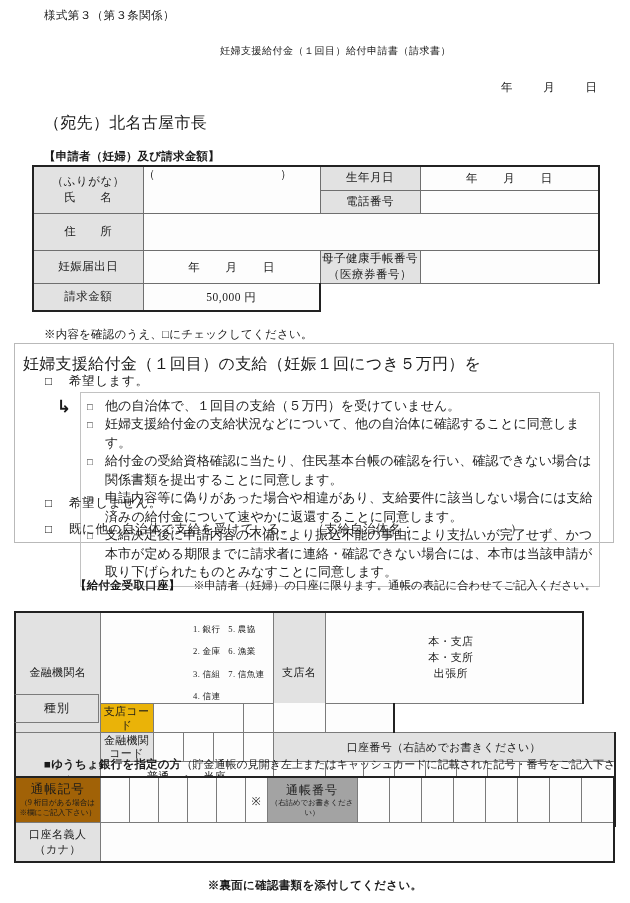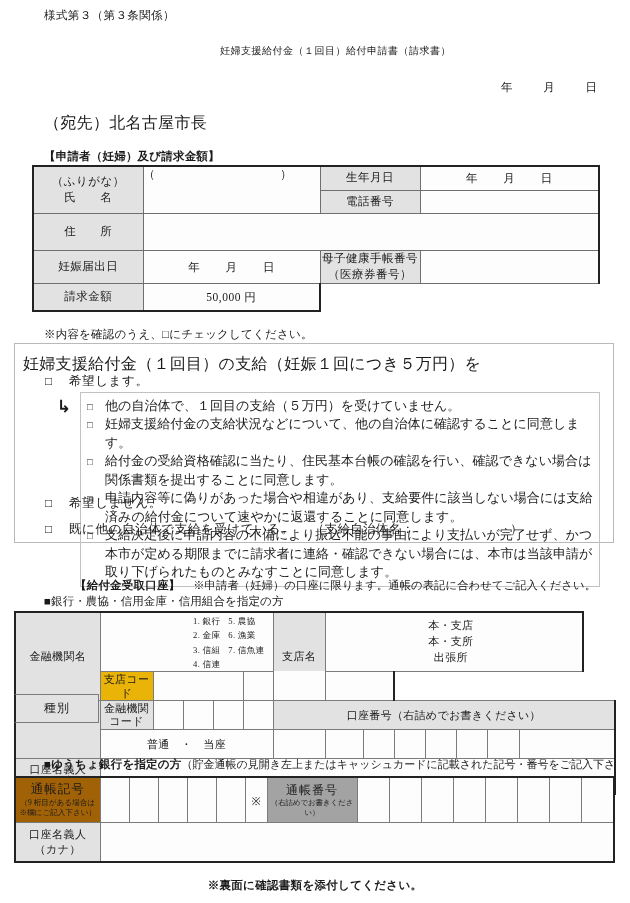--- a/index.html
+++ b/index.html
@@ -229,21 +229,21 @@
     padding-right: 8px !important;
     font-size: 8.6px;
     line-height: 1.45;
     letter-spacing: 0.2px;
   }
   .kind-list table { margin-left: auto; border-collapse: collapse; }
   .kind-list table td {
     border: none;
     font-size: 8.6px;
     text-align: left;
-    padding: 2px 0 0 8px;
+    padding: 10px 0 0 8px;
     height: auto;
     line-height: 1.45;
   }
   .honten {
     font-size: 8.6px;
     line-height: 1.45;
     text-align: right;
     padding-right: 6px !important;
     letter-spacing: 0.2px;
   }
@@ -437,21 +437,20 @@
       <span class="other-paren">
         <span style="display:inline-block;width:14px"></span><span>（支給自治体名：</span><span class="space"></span><span>）</span>
       </span>
     </div>
   </div>
 
   <div class="bank-label">
     <span class="sec-label">【給付金受取口座】</span>
     <span style="display:inline-block;width:10px"></span><span class="note">※申請者（妊婦）の口座に限ります。通帳の表記に合わせてご記入ください。</span>
   </div>
-  <div class="bank-sub1">■銀行・農協・信用金庫・信用組合を指定の方</div>
 
   <table class="bank">
     <colgroup>
       <col style="width:85px">
       <col style="width:53px">
       <col style="width:30px">
         <col style="width:30px">
         <col style="width:30px">
         <col style="width:30px">
       <col style="width:52px">

